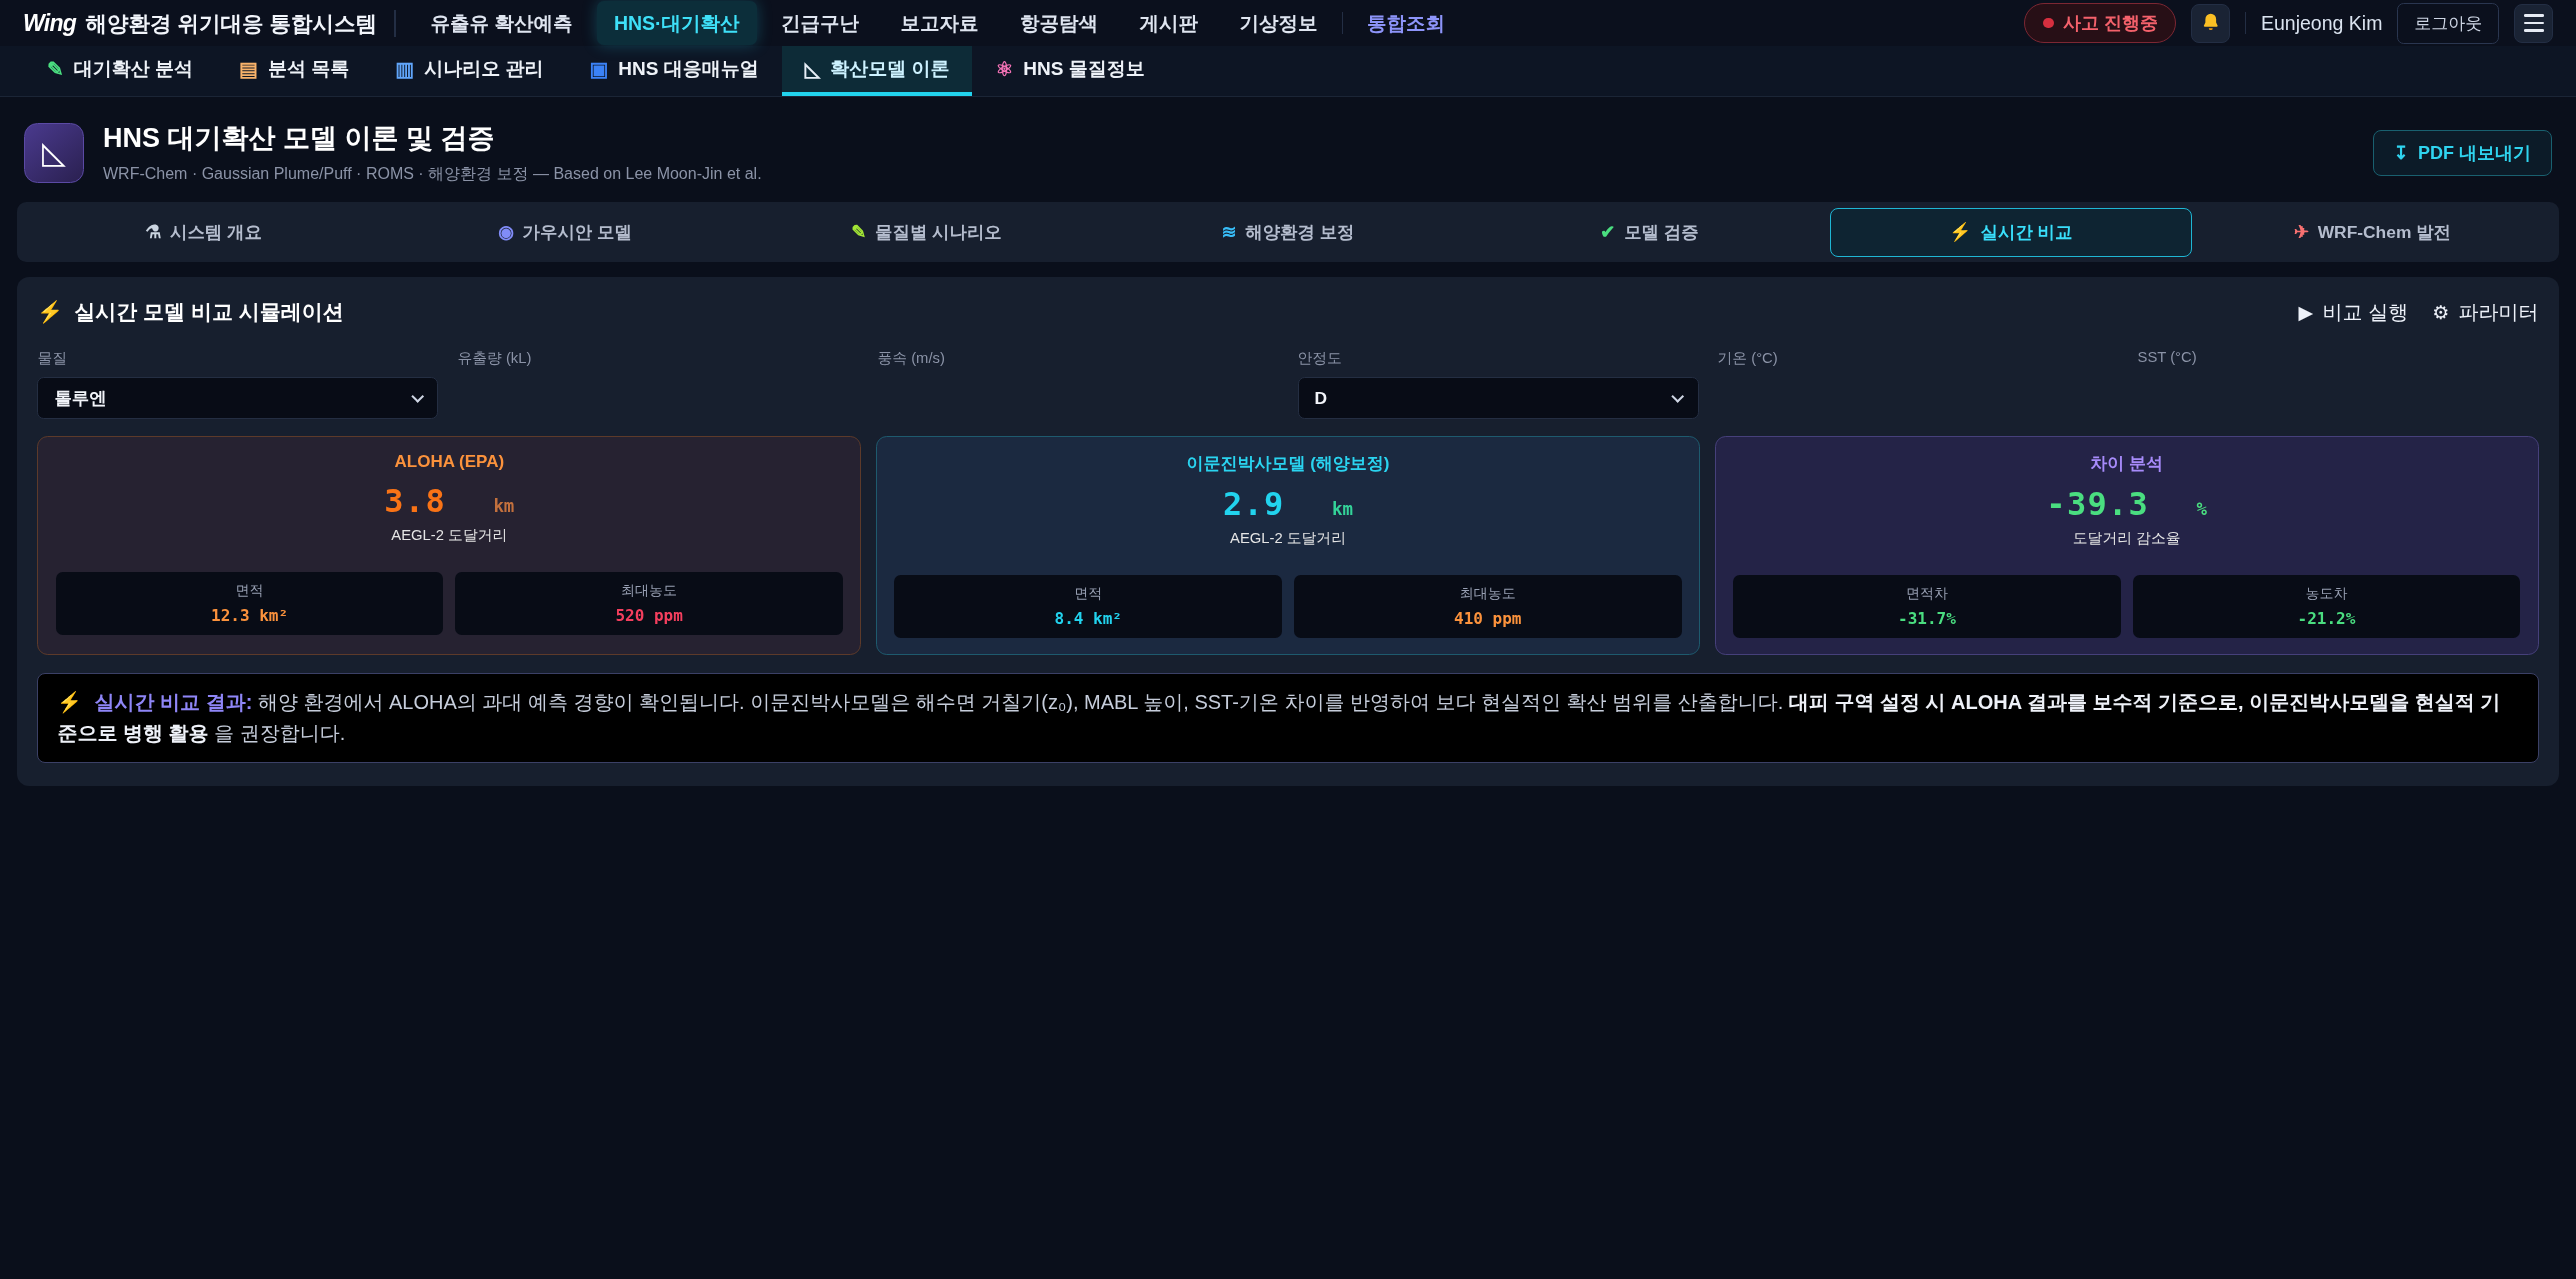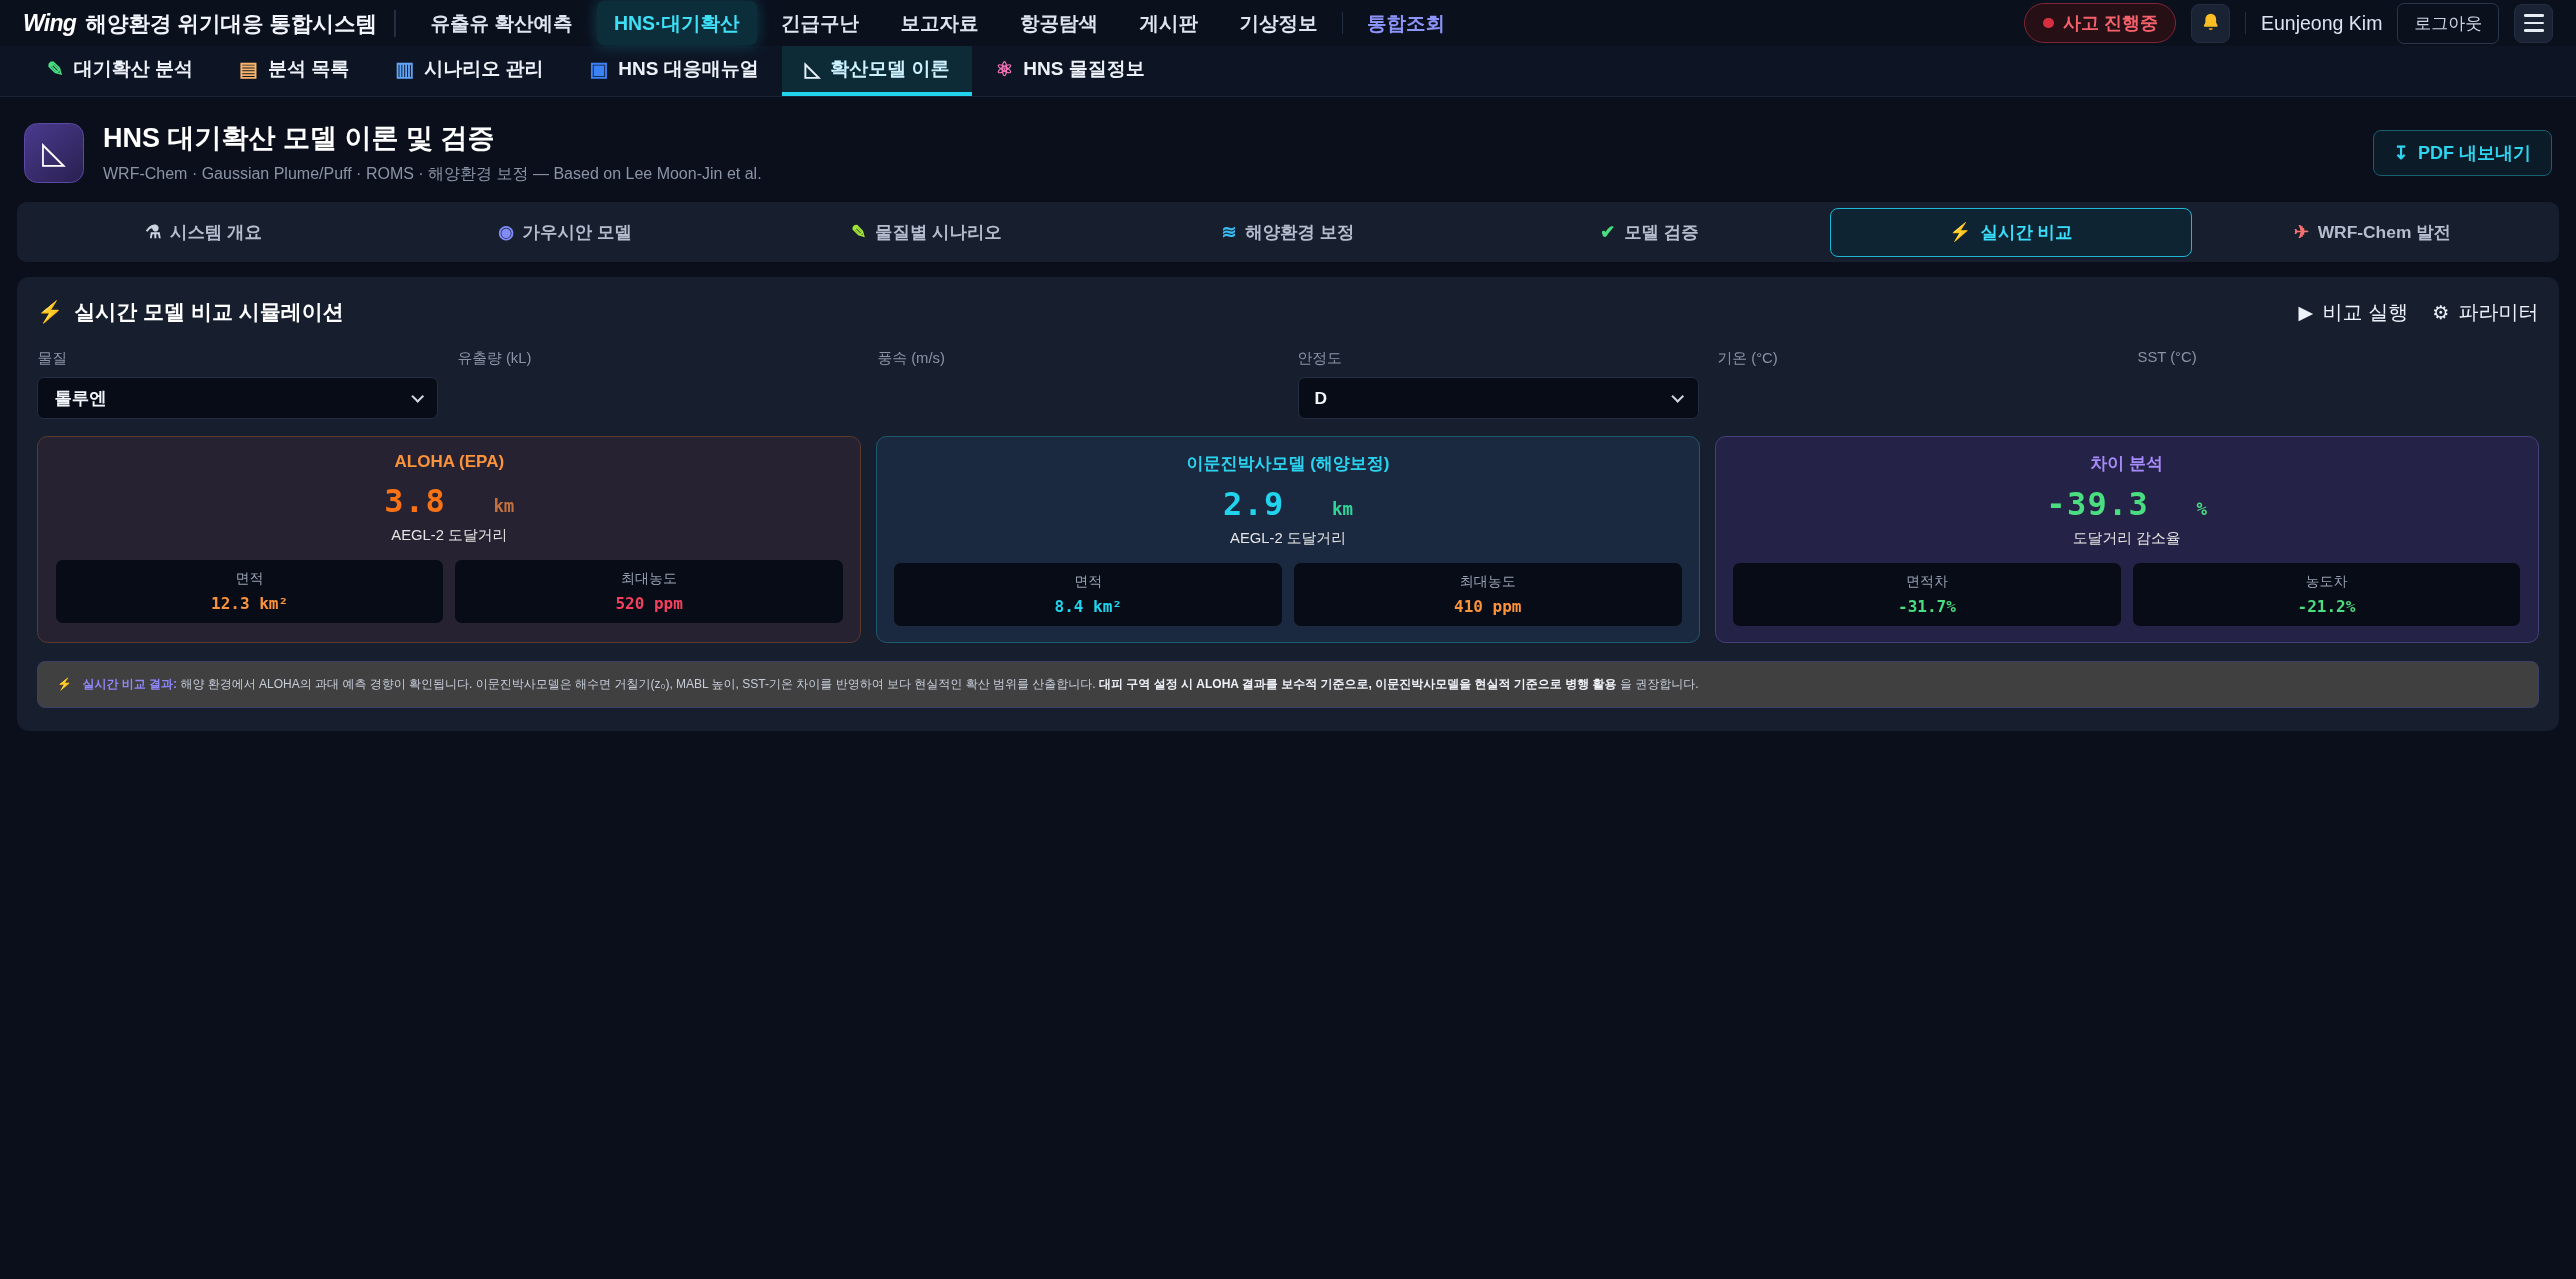--- a/index.html
+++ b/index.html
@@ -77,28 +77,28 @@
   .card-valrow { margin-top:9.4px; display:flex; align-items:baseline; justify-content:center; gap:9.4px; }
   .card-value { font-family:"DejaVu Sans Mono",monospace; font-weight:700; font-size:32px; letter-spacing:1.3px; }
   .card.orange .card-value { color:#f97316; }
   .card.cyan   .card-value { color:#22d3ee; }
   .card.purple .card-value { color:#4ade80; }
   .card-unit { font-family:"DejaVu Sans Mono",monospace; font-size:17.4px; font-weight:700;margin-left:38px; }
   .card.orange .card-unit { color:#c2703d; }
   .card.cyan   .card-unit { color:#34d399; }
   .card.purple .card-unit { color:#4ade80; }
   .card-caption { font-size:14.8px; color:#e5e5e5; margin-top:6.7px; }
-  .card-stats { display:grid; grid-template-columns:1fr 1fr; gap:12px; margin-top:15px; }
+  .card-stats { display:grid; grid-template-columns:1fr 1fr; gap:12px; margin-top:27px; }
   .stat { background:#080c16; border-radius:6.7px; padding:9.4px 0 10.7px; }
   .stat-label { font-size:14px; color:#98a0b3; }
   .stat-value { font-family:"DejaVu Sans Mono",monospace; font-size:16px; font-weight:700; margin-top:6px; }
   .v-orange { color:#fb923c; } .v-red { color:#f43f5e; } .v-cyan { color:#22d3ee; } .v-green { color:#4ade80; }
 
   
-  .note { margin-top:17.4px; background:#404040; border:0.7px solid #3b4066; border-radius:8px; padding:13.4px 19px; font-size:12px; color:#c6cddb; line-height:1.55; }
+  .note { margin-top:17.4px; background:#000000; border:0.7px solid #3b4066; border-radius:8px; padding:13.4px 19px; font-size:20px; color:#c6cddb; line-height:1.55; }
   .note .bolt { margin-right:6.7px; }
   .note-prefix { color:#8f86f7; font-weight:800; }
   .note-strong { color:#eef1f8; font-weight:800; }
 </style>
 </head>
 <body>
 
 <header class="topnav">
   <div class="brand">
     <span class="brand-logo">Wing</span>

